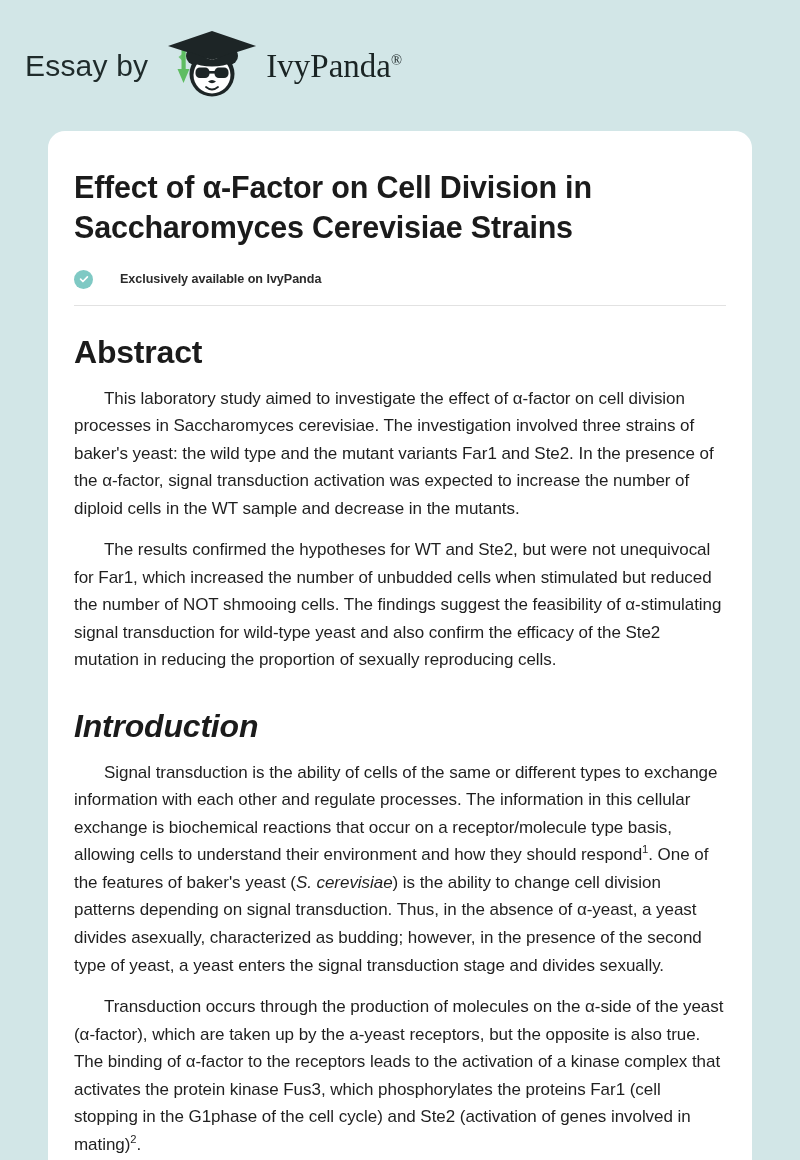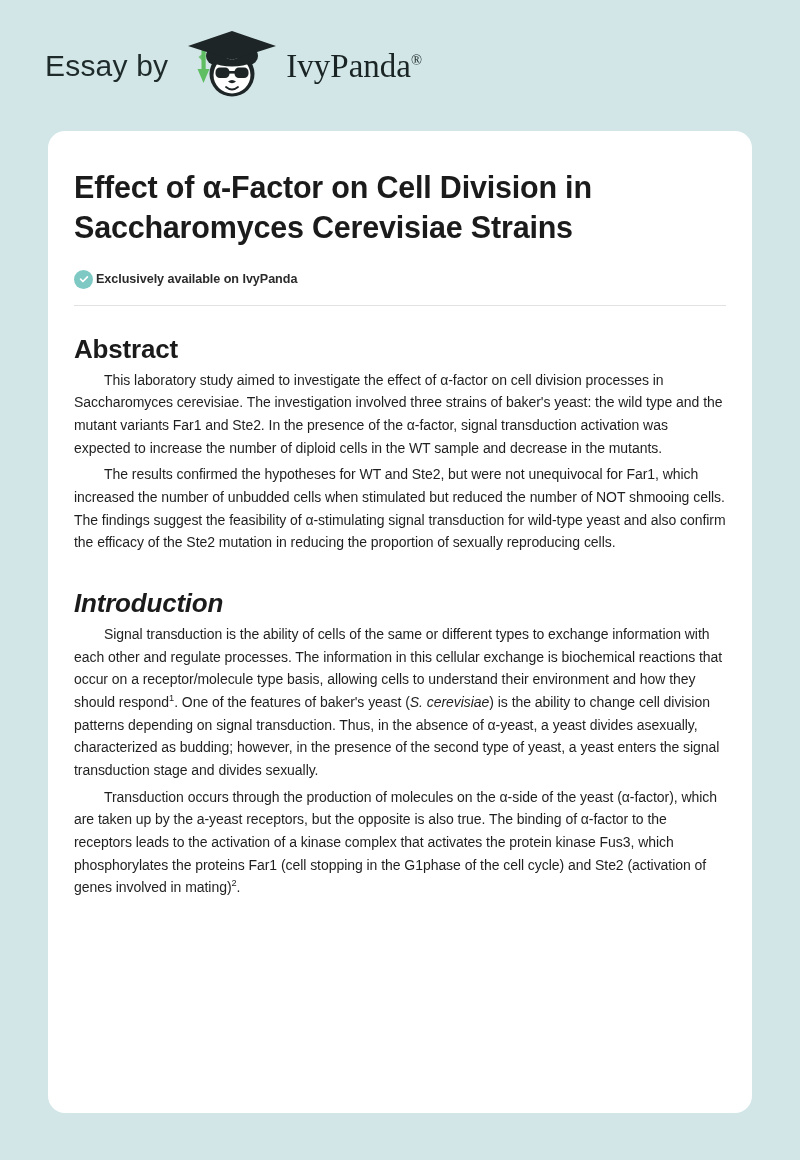--- a/index.html
+++ b/index.html
@@ -13,21 +13,21 @@
     background: #d2e6e7;
     font-family: "Liberation Sans", sans-serif;
     -webkit-font-smoothing: antialiased;
   }
 
   
   .brand-bar {
     height: 131px;
     display: flex;
     align-items: center;
-    padding-left: 45px;
+    padding-left: 25px;
   }
   .brand-lockup {
     display: flex;
     align-items: center;
     gap: 12px;
   }
   .essay-by {
     font-size: 30px;
     color: #1f2b2b;
     letter-spacing: 0.2px;
@@ -78,21 +78,21 @@
     font-size: 30.5px;
     line-height: 1.32;
     color: #1b1b1b;
     margin: 0;
     letter-spacing: -0.2px;
   }
 
   .exclusive-badge {
     display: flex;
     align-items: center;
-    gap: 3px;
+    gap: 27px;
     margin-top: 22px;
   }
   .check-circle {
     width: 19px;
     height: 19px;
     border-radius: 50%;
     background: #7fc9c4;
     display: flex;
     align-items: center;
     justify-content: center;
@@ -109,32 +109,32 @@
   .divider {
     height: 1px;
     background: #e2e2e2;
     margin: 16px 0 0 0;
     border: 0;
   }
 
   .section-heading {
     font-family: "Liberation Sans", sans-serif;
     font-weight: bold;
-    font-size: 26px;
+    font-size: 32px;
     color: #1b1b1b;
     margin: 28px 0 0 0;
     letter-spacing: -0.2px;
   }
   .section-heading.intro { margin-top: 34px; font-style: italic; }
 
   p.body-text {
-    font-size: 14px;
+    font-size: 17px;
     line-height: 1.62;
     color: #1f1f1f;
-    margin: 4px 0 0 0;
+    margin: 14px 0 0 0;
     text-indent: 30px;
     letter-spacing: -0.05px;
   }
   p.body-text i { font-style: italic; }
   p.body-text sup {
     font-size: 0.66em;
     vertical-align: super;
     line-height: 0;
   }
 </style>

